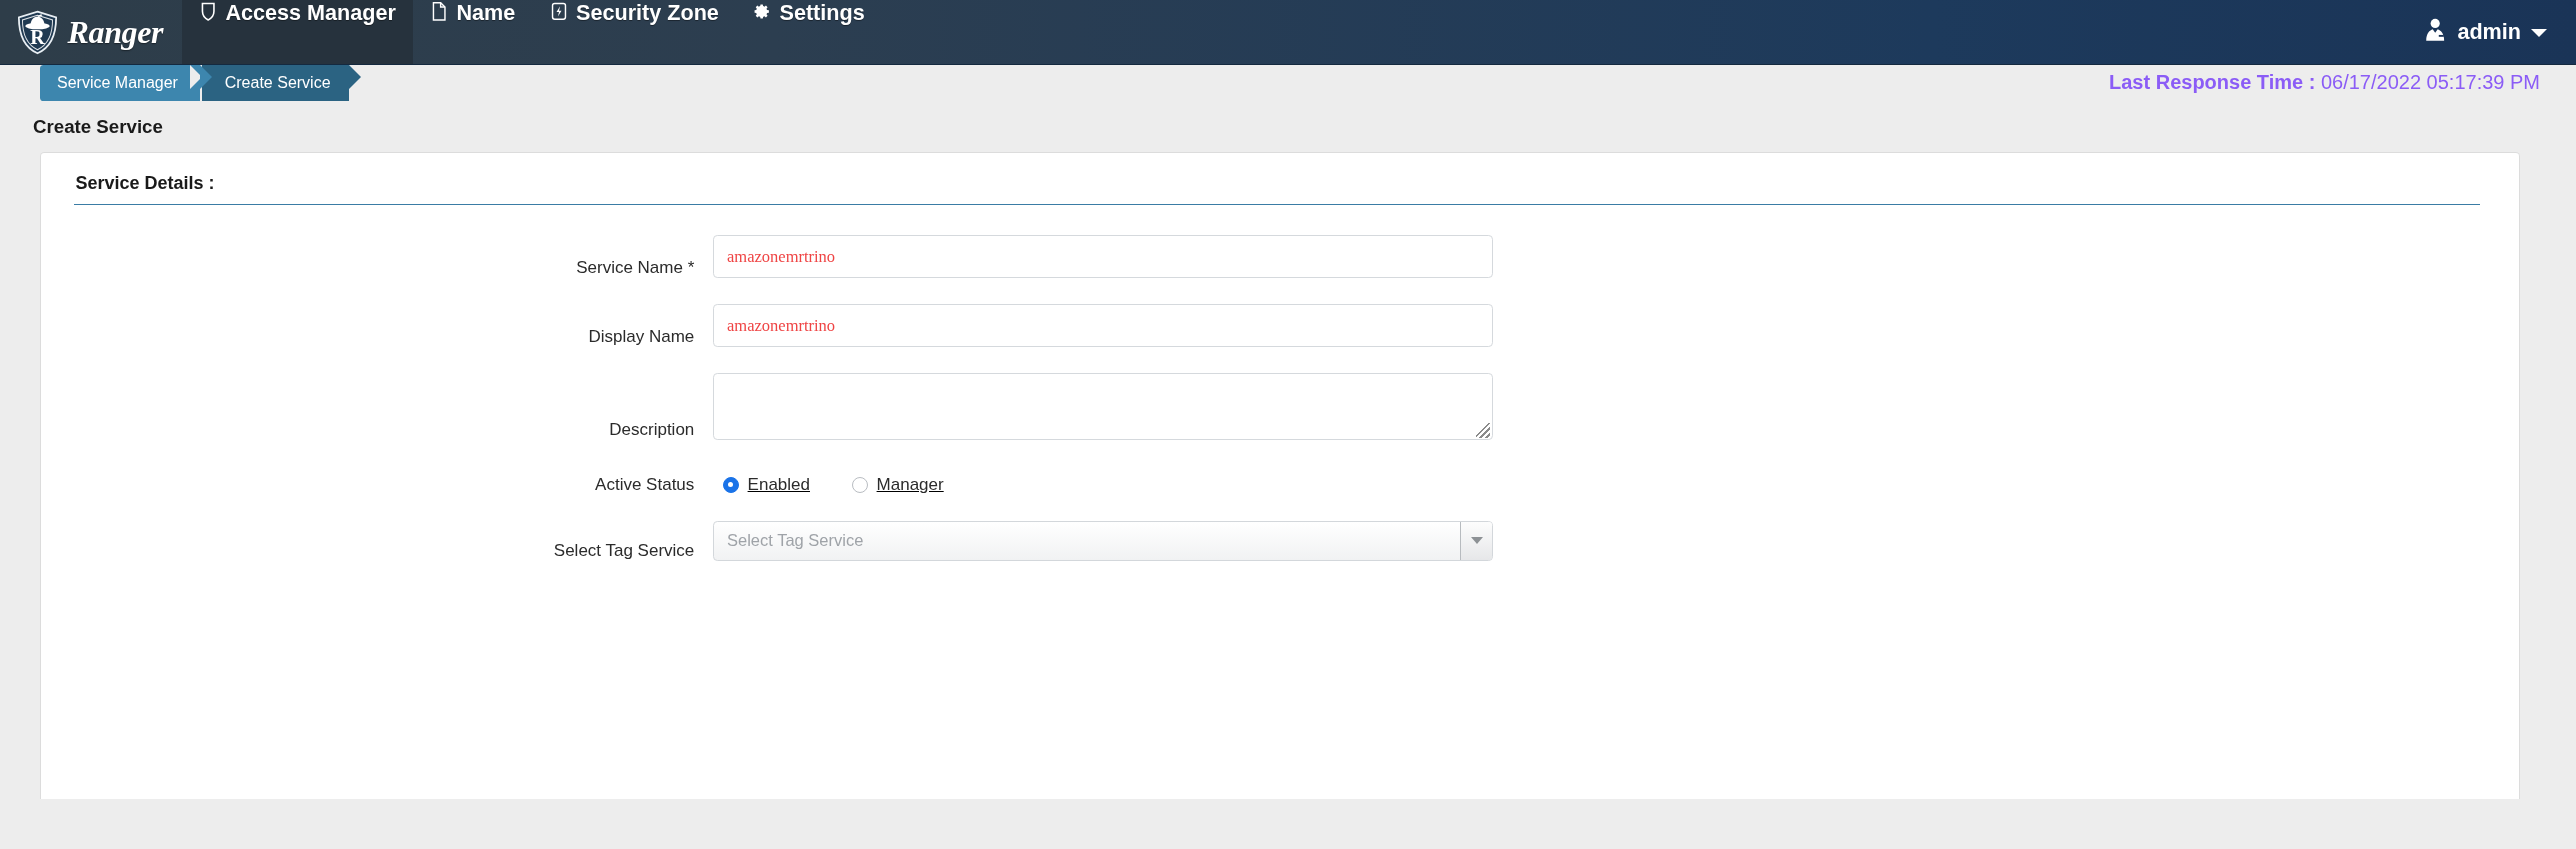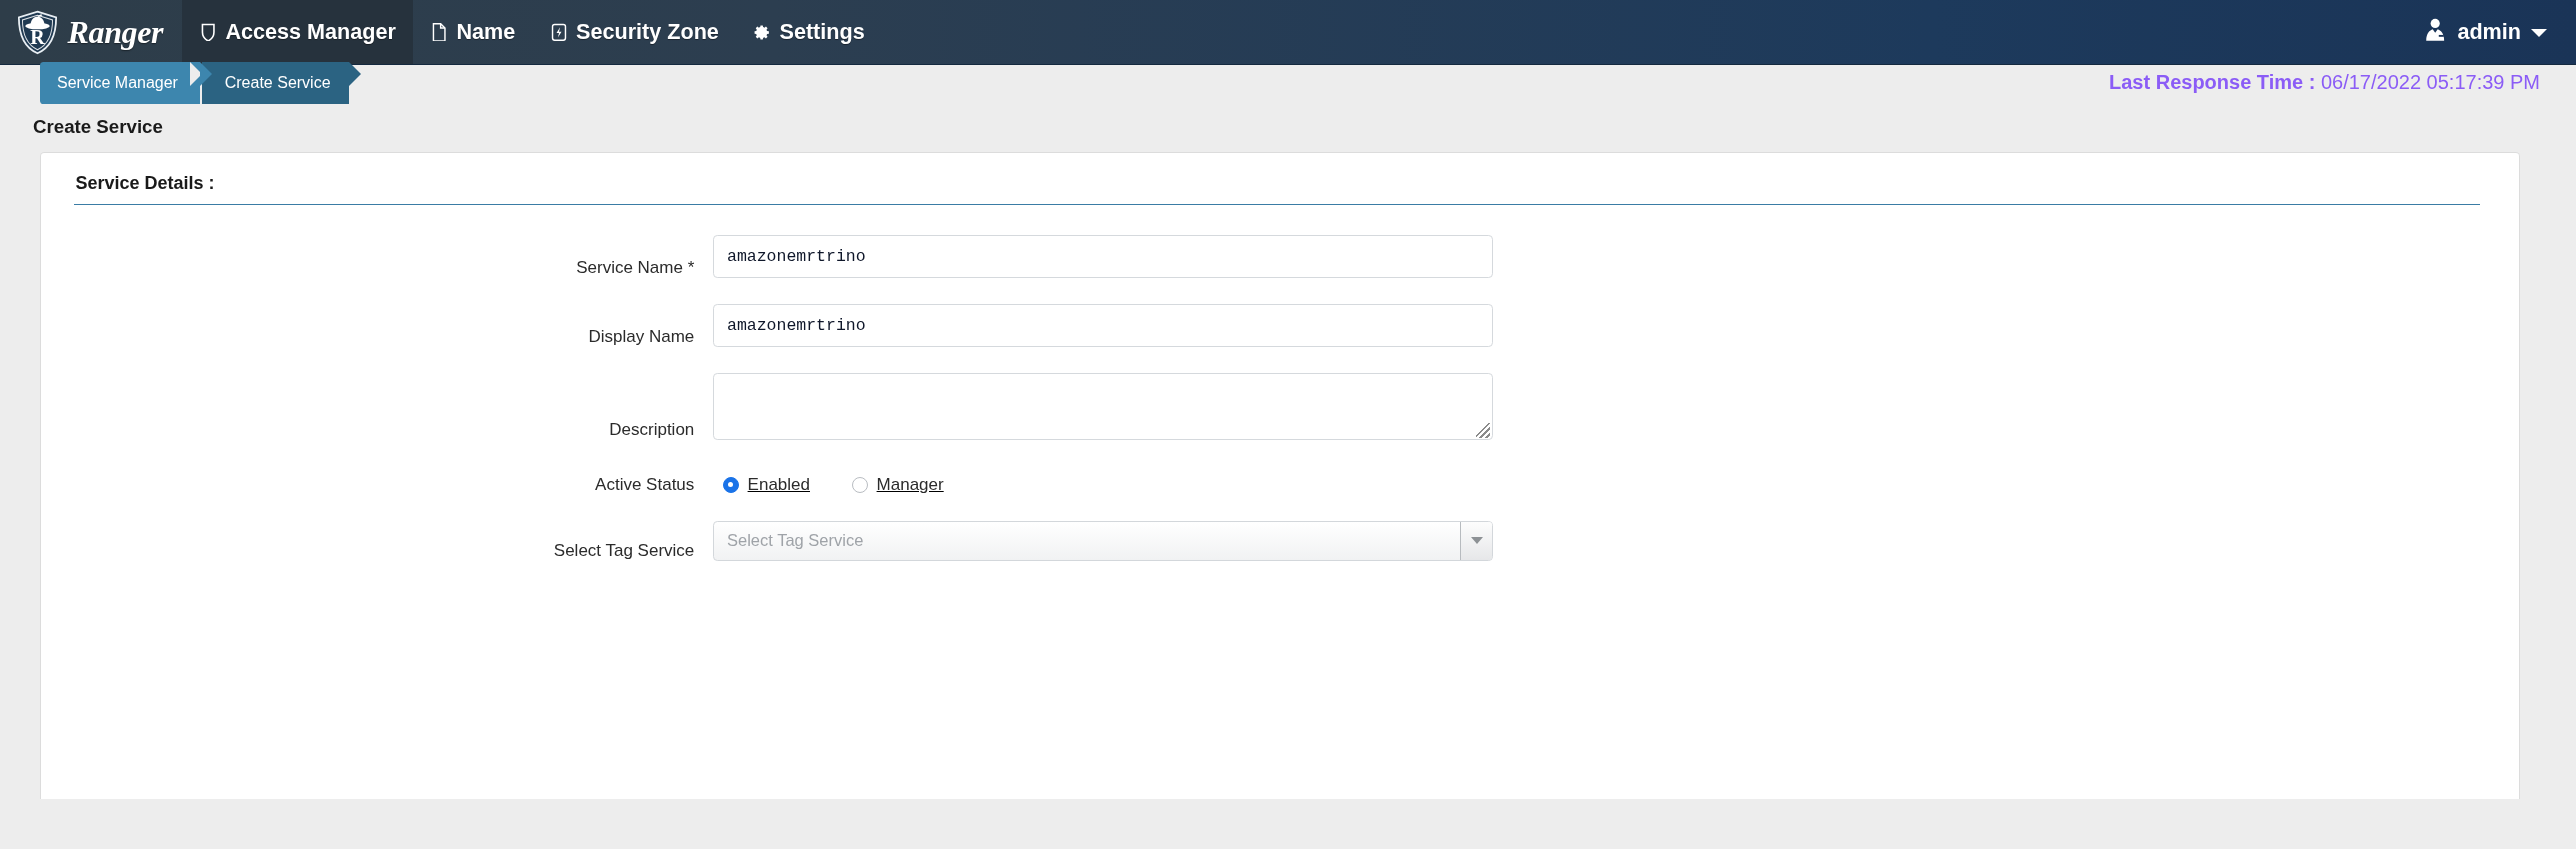--- a/index.html
+++ b/index.html
@@ -33,21 +33,20 @@
     font-style: italic;
     font-weight: bold;
     font-size: 32px;
     letter-spacing: -0.4px;
     text-shadow: 0 0.7px 1.4px rgba(0,0,0,.45);
     white-space: nowrap;
   }
   .nav-items { display: flex; align-items: stretch; }
   .nav-item {
     display: flex;
-    align-items: center;
     gap: 8px;
     padding: 0 17px;
     color: #ffffff;
     font-size: 21.6px;
     font-weight: bold;
     white-space: nowrap;
     cursor: pointer;
     text-shadow: 0 0.7px 0.7px rgba(0,0,0,.4);
   }
   .nav-item.active { background: #26323d; }
@@ -79,21 +78,21 @@
   .crumb-bar {
     height: 35px;
     background: #ededed;
     display: flex;
     align-items: center;
     padding: 0 36px 0 0;
     position: relative;
   }
   .crumbs { display: flex; align-items: center; margin-left: 40px; height: 24.4px; }
   .crumb {
-    height: 42px;
+    height: 36px;
     display: flex;
     align-items: center;
     color: #ffffff;
     font-size: 16px;
     padding: 0 16px 0 13px;
     position: relative;
     white-space: nowrap;
     cursor: pointer;
   }
   .crumb.first {
@@ -195,22 +194,22 @@
   .form-field { flex: 1; }
 
   .txt {
     width: 780px;
     height: 43px;
     border: 0.7px solid #d5d9dd;
     border-radius: 4.3px;
     background: #ffffff;
     padding: 0 13px;
     font-size: 16.5px;
-    color: #0f172a;
-    font-family: Liberation Mono, monospace;
+    color: #ef4444;
+    font-family: Liberation Serif, serif;
     outline: none;
   }
   .txt::placeholder { color: #9b9b9b; }
 
   .area-wrap { position: relative; width: 780px; }
   .area {
     width: 780px;
     height: 67px;
     border: 0.7px solid #d5d9dd;
     border-radius: 4.3px;

